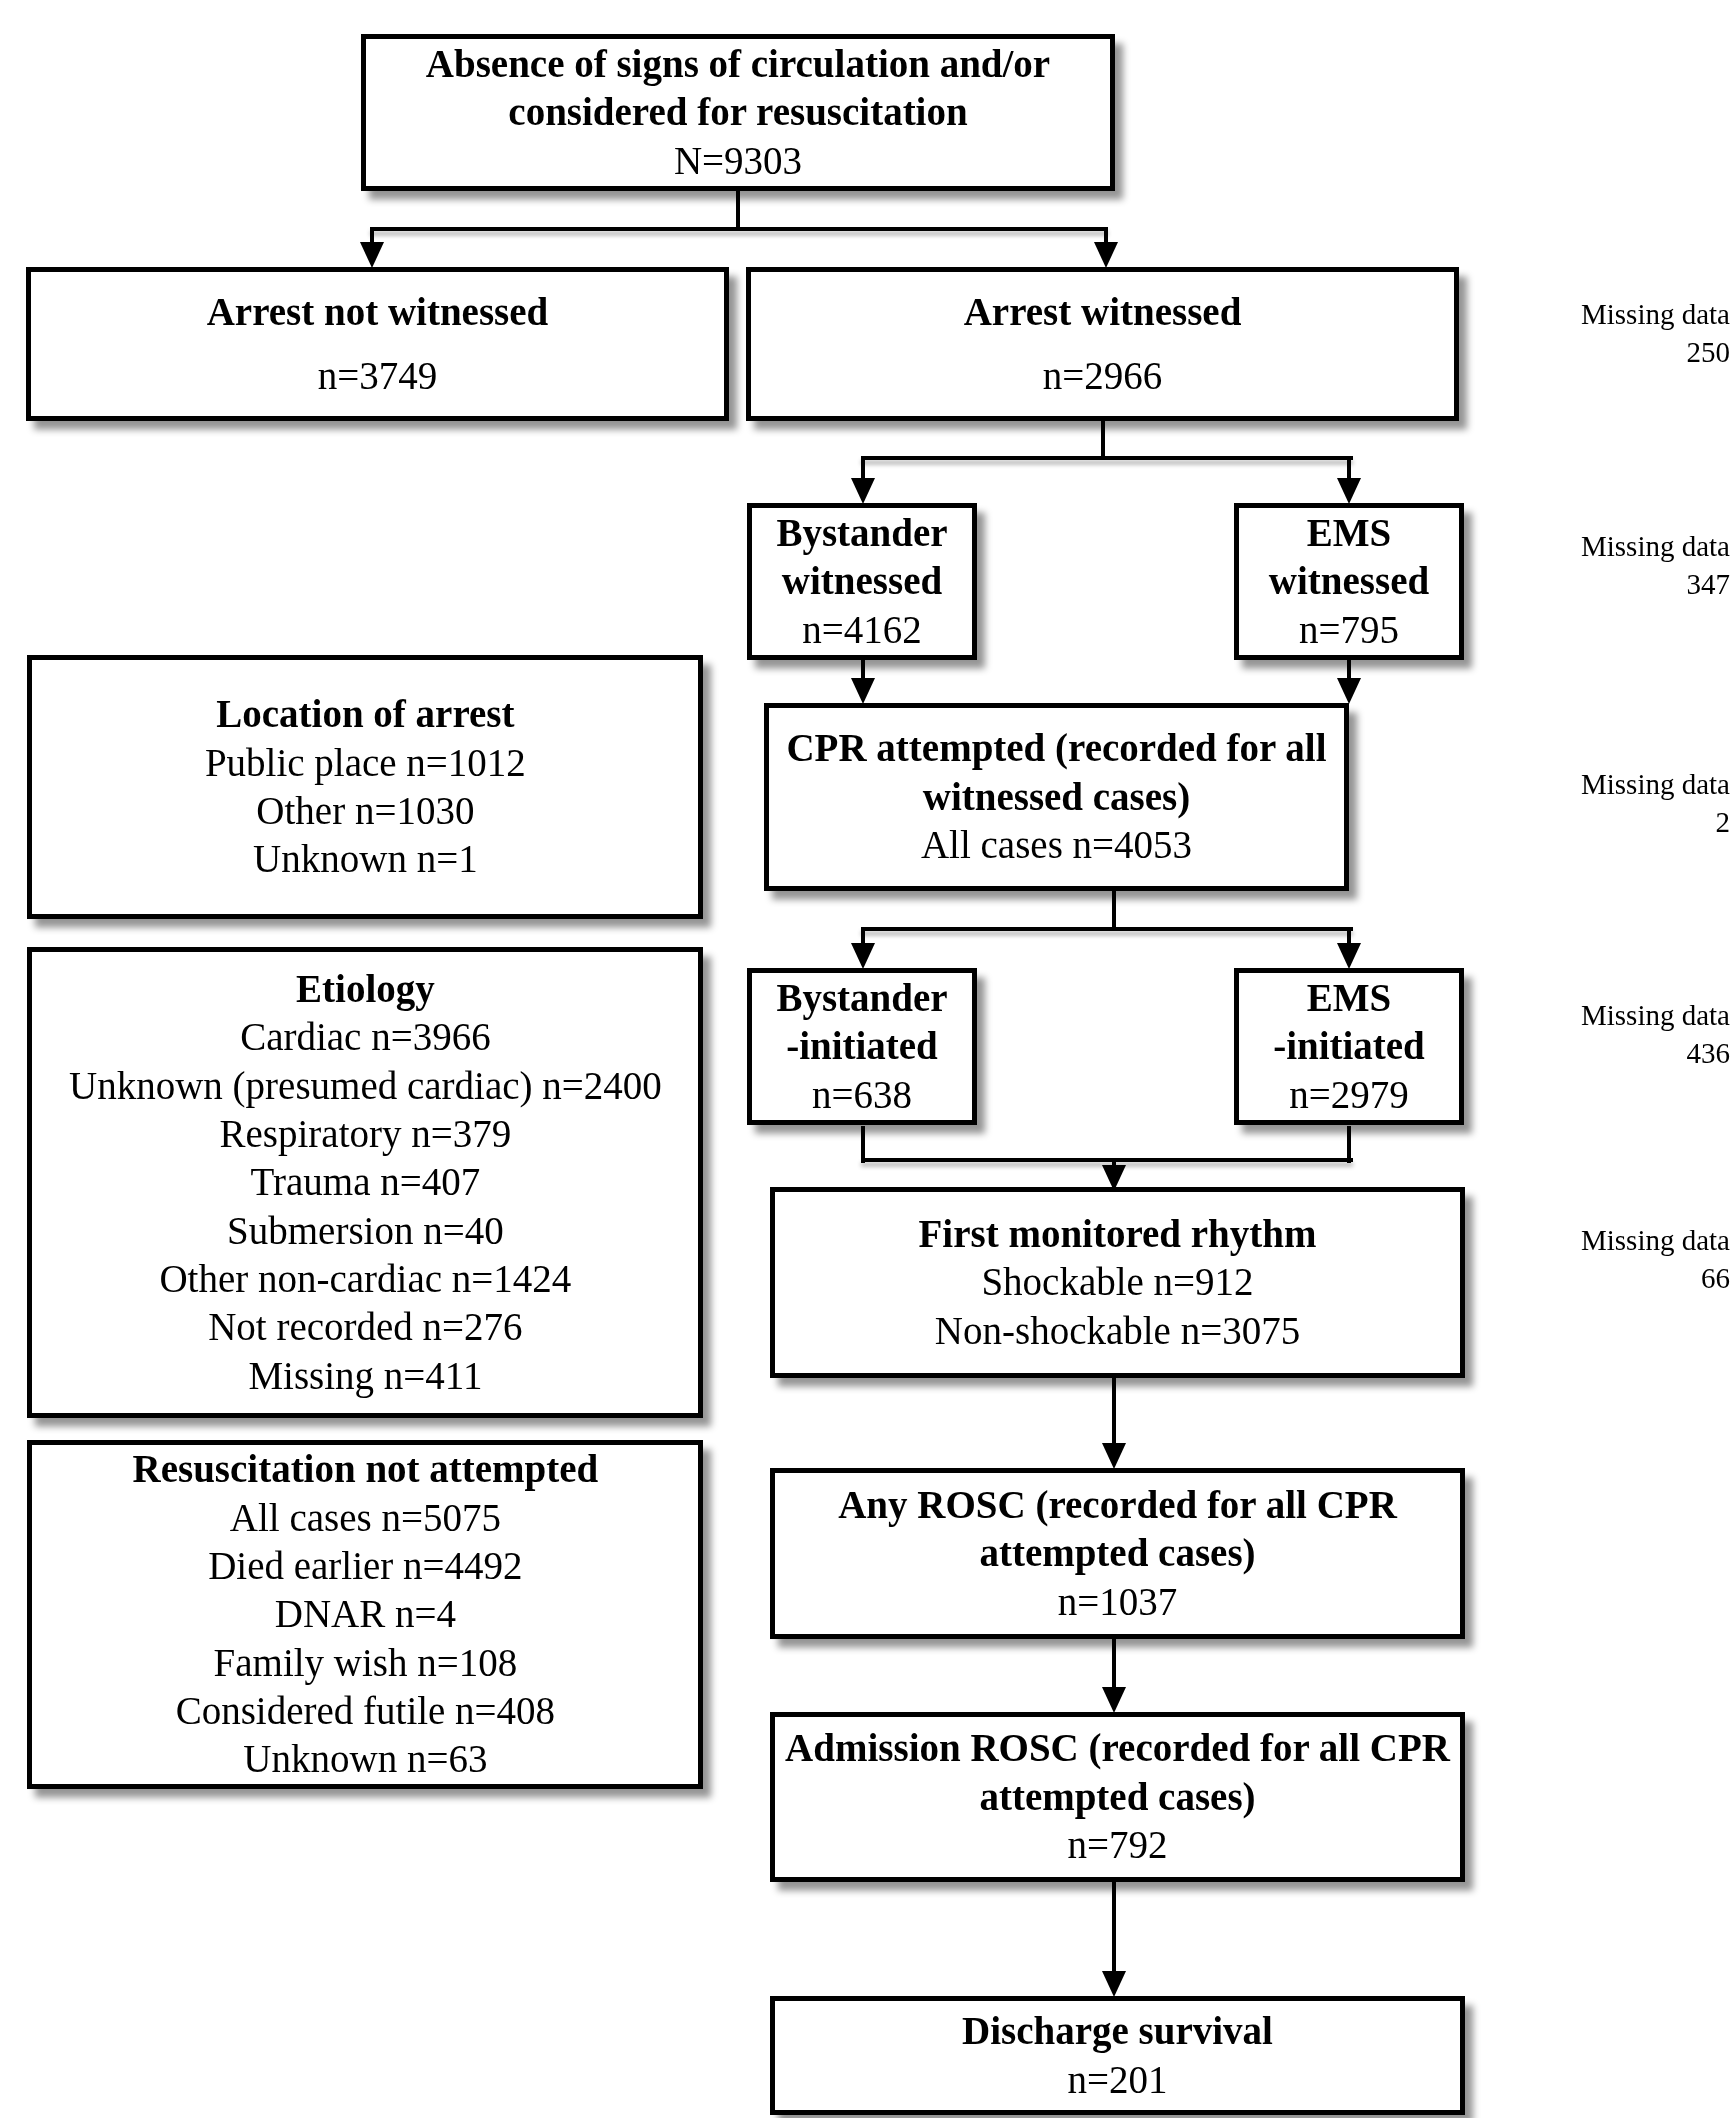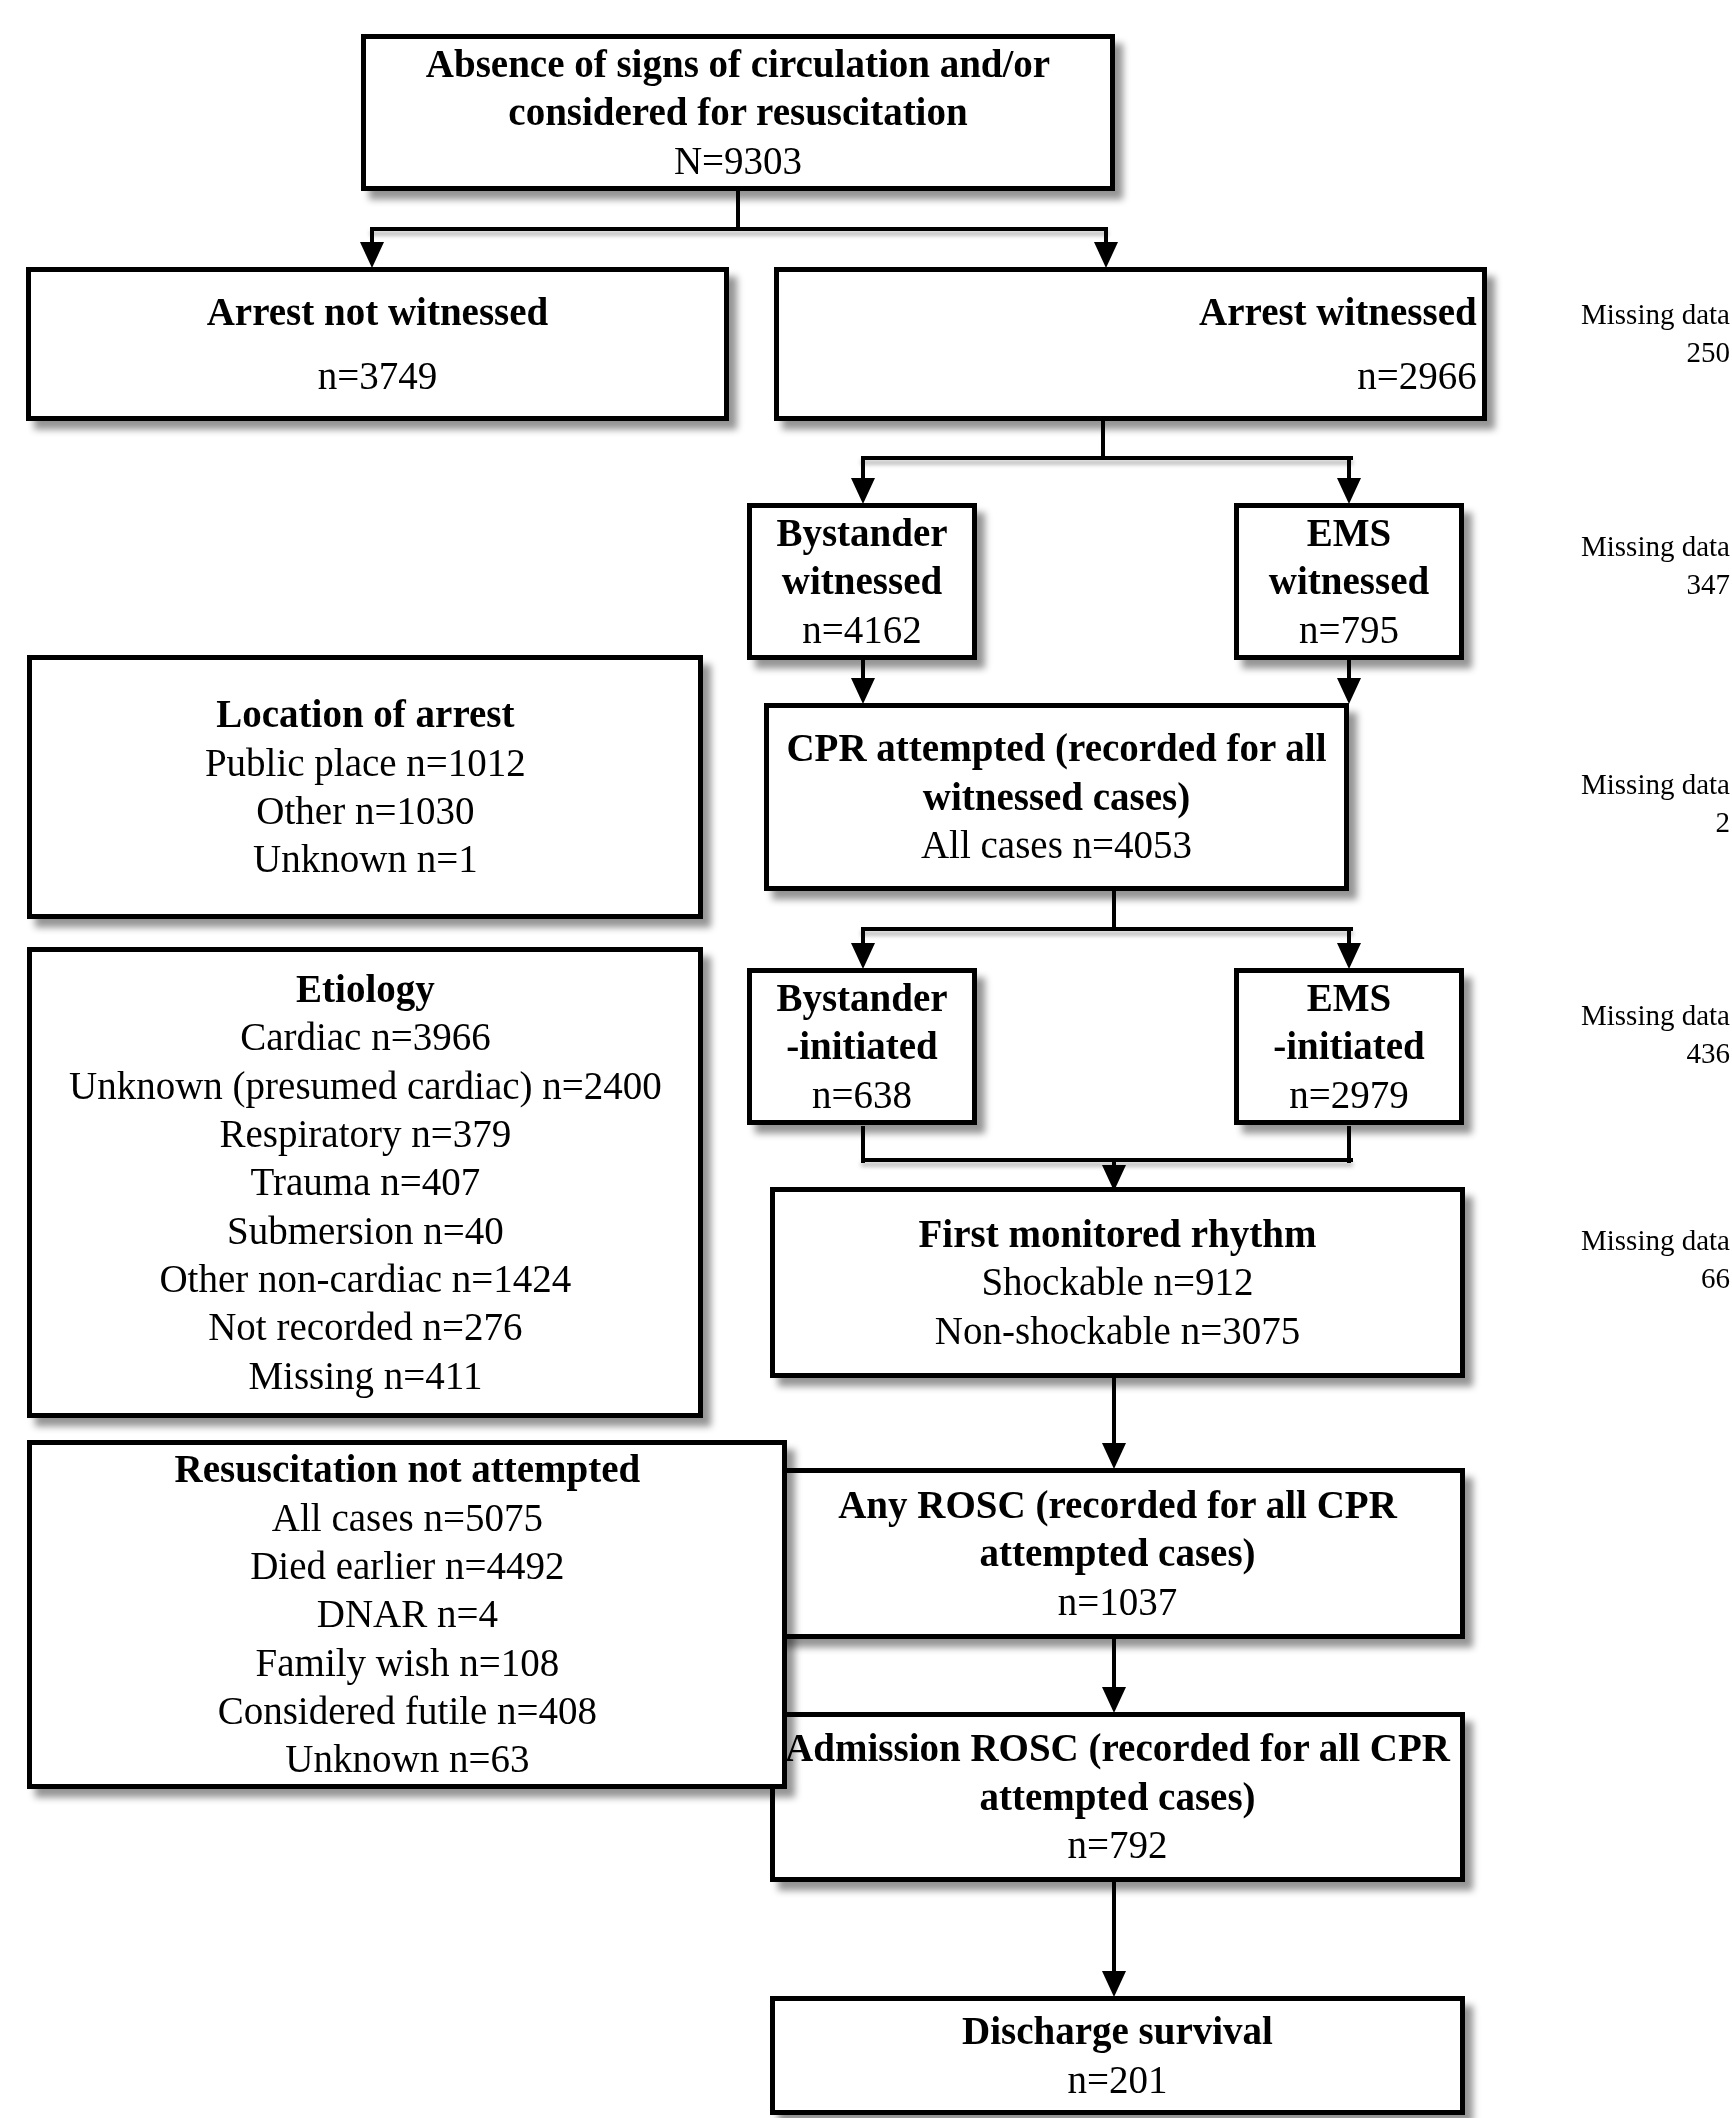--- a/index.html
+++ b/index.html
@@ -55,21 +55,21 @@
     <div class="ln b">Absence of signs of circulation and/or</div>
     <div class="ln b">considered for resuscitation</div>
     <div class="ln">N=9303</div>
   </div>
 
   <div class="box" style="left:26px;top:267px;width:703px;height:154px;">
     <div class="ln b">Arrest not witnessed</div>
     <div class="ln gap-top">n=3749</div>
   </div>
 
-  <div class="box" style="left:774px;top:267px;width:713px;height:154px;align-items:flex-end;">
+  <div class="box" style="left:746px;top:267px;width:713px;height:154px;">
     <div class="ln b">Arrest witnessed</div>
     <div class="ln gap-top">n=2966</div>
   </div>
 
   <div class="box" style="left:747px;top:503px;width:230px;height:157px;">
     <div class="ln b">Bystander</div>
     <div class="ln b">witnessed</div>
     <div class="ln">n=4162</div>
   </div>
 
@@ -133,21 +133,21 @@
         <div class="ln">Unknown (presumed cardiac) n=2400</div>
         <div class="ln">Respiratory n=379</div>
         <div class="ln">Trauma n=407</div>
         <div class="ln">Submersion n=40</div>
         <div class="ln">Other non-cardiac n=1424</div>
         <div class="ln">Not recorded n=276</div>
         <div class="ln">Missing n=411</div>
       </div>
   </div>
 
-  <div class="box" style="left:27.4px;top:1440px;width:760px;height:349px;">
+  <div class="box" style="left:27.4px;top:1440px;width:676px;height:349px;">
     <div class="ln b">Resuscitation not attempted</div>
     <div>
         <div class="ln">All cases n=5075</div>
         <div class="ln">Died earlier n=4492</div>
         <div class="ln">DNAR n=4</div>
         <div class="ln">Family wish n=108</div>
         <div class="ln">Considered futile n=408</div>
         <div class="ln">Unknown n=63</div>
       </div>
   </div>

